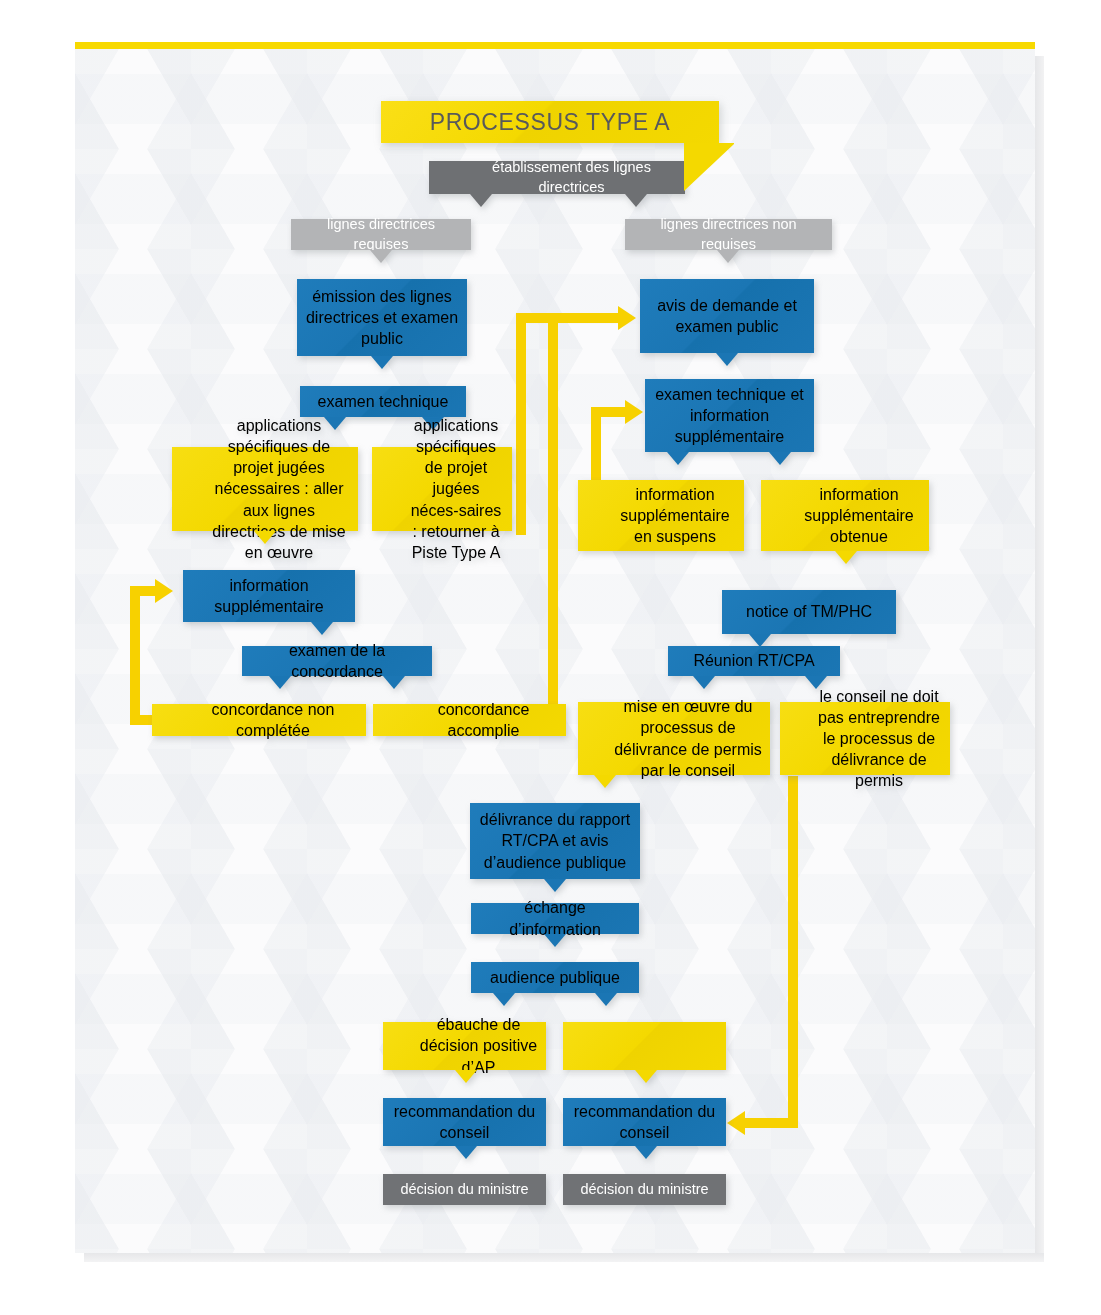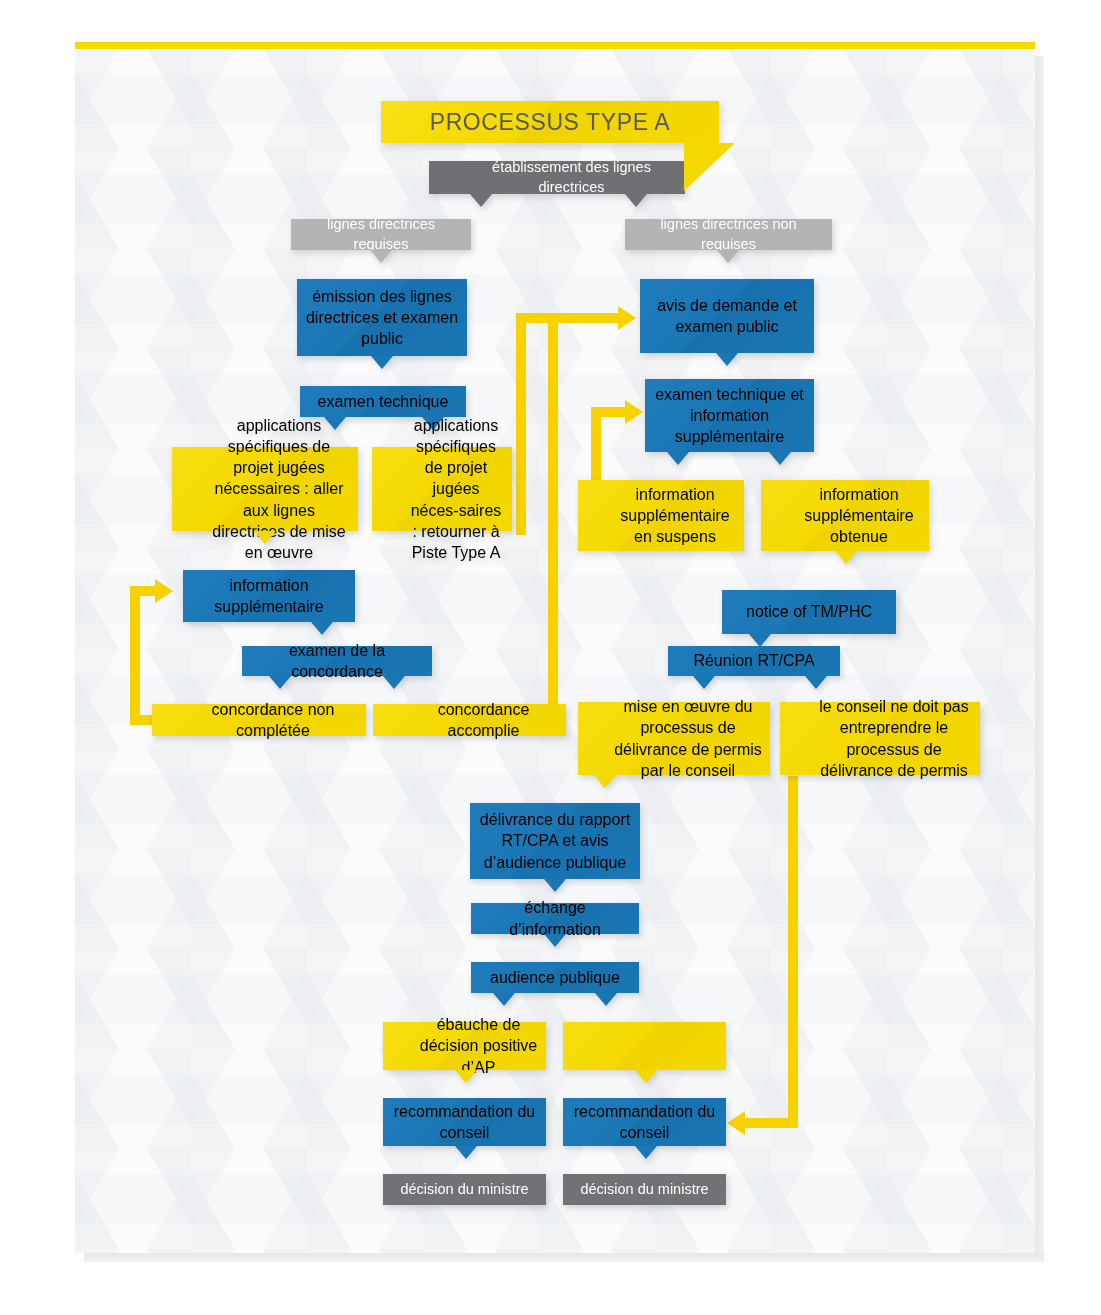--- a/index.html
+++ b/index.html
@@ -213,21 +213,21 @@
 
 <div class="node yellow-sheen" style="left:373px;top:704px;width:193px;height:32px;">
   <span class="txt">concordance accomplie</span>
 </div>
 
 <div class="node yellow-sheen" style="left:578px;top:702px;width:192px;height:73px;">
   <span class="txt">mise en œuvre du processus de délivrance de permis par le conseil</span>
   <span class="tail" style="left:16px;"></span>
 </div>
 
-<div class="node yellow-sheen" style="left:780px;top:702px;width:200px;height:73px;justify-content:flex-end;">
+<div class="node yellow-sheen" style="left:780px;top:702px;width:170px;height:73px;justify-content:flex-end;">
   <span class="txt">le conseil ne doit pas entreprendre le processus de délivrance de permis</span>
 </div>
 
 <div class="node blue-sheen" style="left:470px;top:803px;width:170px;height:76px;align-items:center;">
   <span class="txt">délivrance du rapport RT/CPA et avis d’audience publique</span>
   <span class="tail" style="left:74px;"></span>
 </div>
 
 <div class="node blue-sheen" style="left:471px;top:903px;width:168px;height:31px;">
   <span class="txt">échange d’information</span>

